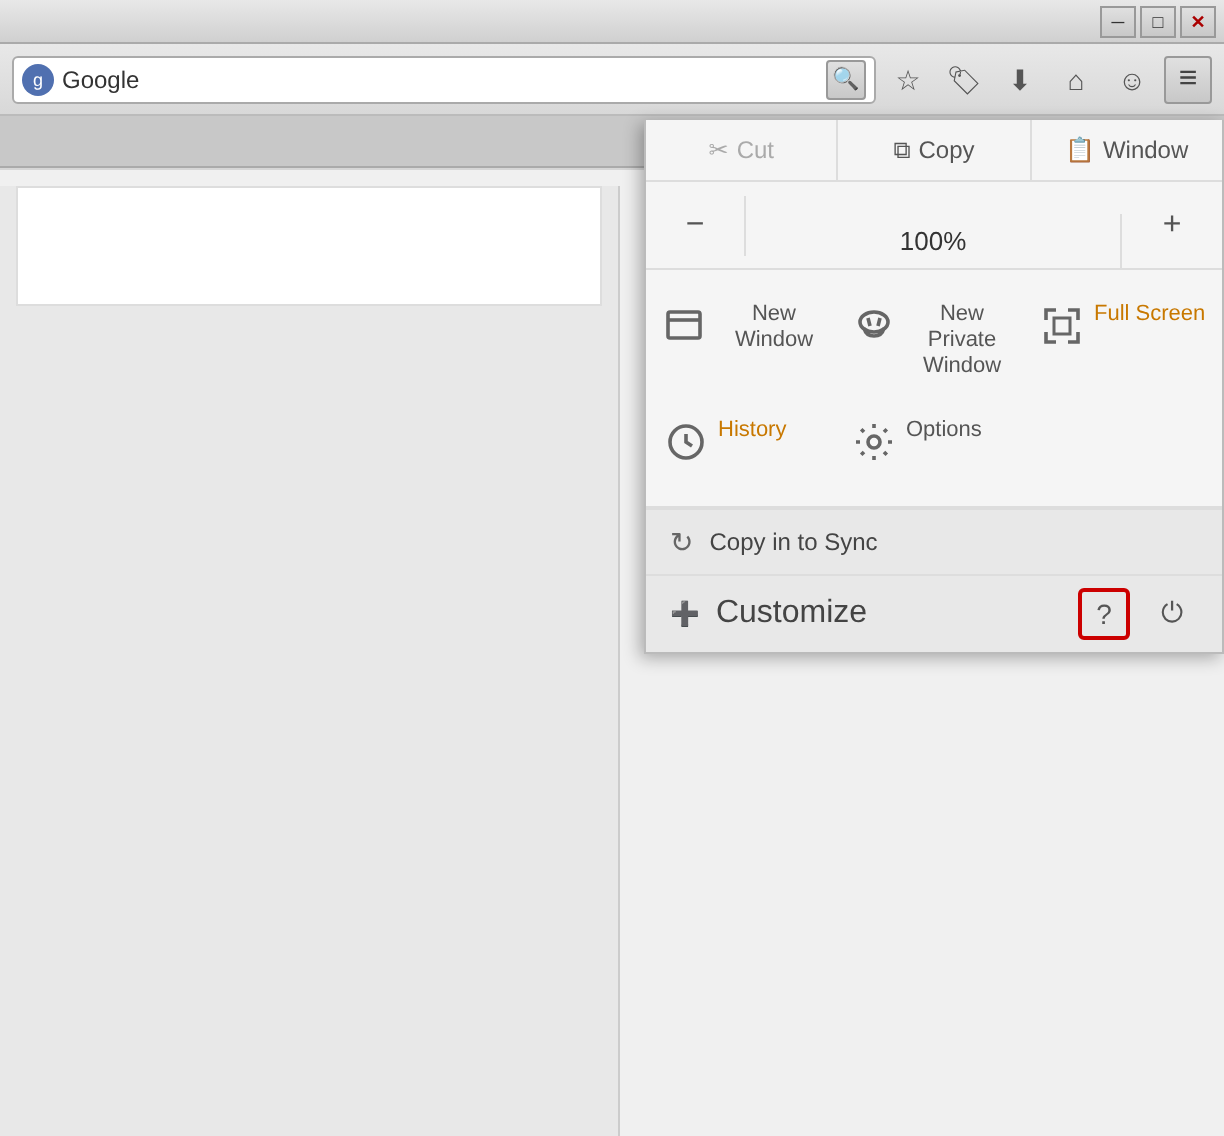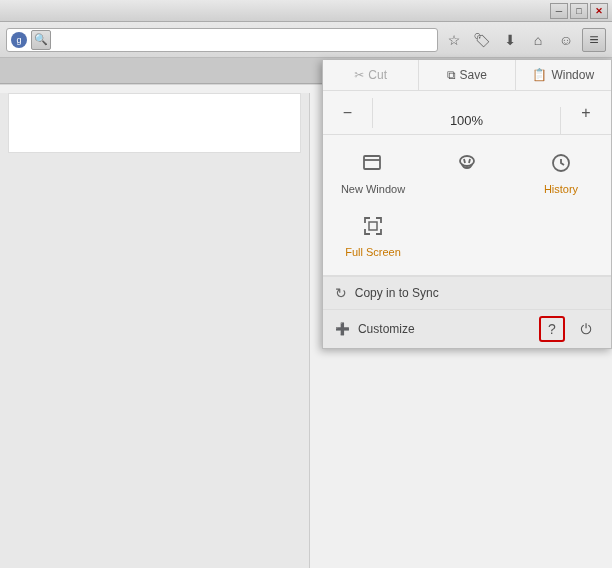--- a/index.html
+++ b/index.html
@@ -243,22 +243,22 @@
     .menu-grid {
       display: grid;
       grid-template-columns: repeat(3, 1fr);
       padding: 8px 4px;
       gap: 2px;
       border-bottom: 1px solid #ddd;
     }
 
     .menu-item {
       display: flex;
-      flex-direction: column;
-      align-items: center;
+      flex-direction: row;
+      align-items: flex-start;
       padding: 8px 4px;
       cursor: pointer;
       border-radius: 3px;
       gap: 4px;
     }
 
     .menu-item-icon {
       font-size: 22px;
       color: #666;
       line-height: 1;
@@ -297,21 +297,21 @@
 
     .customize-row {
       display: flex;
       align-items: center;
       padding: 6px 12px;
       gap: 8px;
     }
 
     .customize-label {
       flex: 1;
-      font-size: 12px;
+      font-size: 16px;
       color: #444;
     }
 
     .customize-help-btn {
       width: 26px;
       height: 26px;
       border: 2px solid #cc0000;
       border-radius: 3px;
       display: flex;
       align-items: center;
@@ -339,20 +339,21 @@
 
   <div class="title-bar">
     <div class="title-bar-btn">─</div>
     <div class="title-bar-btn">□</div>
     <div class="title-bar-btn close">✕</div>
   </div>
 
   <div class="toolbar">
     <div class="address-bar-container">
       <div class="address-bar-icon">g</div>
+      <input class="address-input" value="Google" readonly="" style="">
       <div class="search-btn">🔍</div>
     </div>
     <div class="toolbar-icon-btn">☆</div>
     <div class="toolbar-icon-btn">🏷</div>
     <div class="toolbar-icon-btn">⬇</div>
     <div class="toolbar-icon-btn">⌂</div>
     <div class="toolbar-icon-btn">☺</div>
     <div class="menu-btn">≡</div>
   </div>
 
@@ -366,21 +367,21 @@
 
   <div class="dropdown-menu">
 
     <div class="edit-row">
       <div class="edit-btn disabled">
         <span>✂</span>
         <span>Cut</span>
       </div>
       <div class="edit-btn">
         <span>⧉</span>
-        <span>Save</span>
+        <span>Copy</span>
       </div>
       <div class="edit-btn">
         <span>📋</span>
         <span>Window</span>
       </div>
     </div>
 
     <div class="zoom-row">
       <div class="zoom-btn">−</div>
       <div class="zoom-value">100%</div>
@@ -395,38 +396,46 @@
             </svg></div>
           <div class="menu-item-label">New Window</div>
         </div>
         <div class="menu-item">
           <div class="menu-item-icon"><svg width="24" height="24" viewBox="0 0 24 24" fill="none" stroke="#666" stroke-width="1.8">
               <ellipse cx="12" cy="10" rx="7" ry="5"></ellipse>
               <path d="M7 13 Q8 17 12 17 Q16 17 17 13"></path>
               <line x1="9" y1="8" x2="10" y2="12"></line>
               <line x1="15" y1="8" x2="14" y2="12"></line>
             </svg></div>
-        </div>
-        <div class="menu-item">
-          <div class="menu-item-icon"><svg width="24" height="24" viewBox="0 0 24 24" fill="none" stroke="#666" stroke-width="1.8">
-              <circle cx="12" cy="12" r="8"></circle>
-              <polyline points="12,8 12,12 15,14"></polyline>
-            </svg></div>
-          <div class="menu-item-label highlighted" style="color: rgb(200, 120, 0);">History</div>
+          <div class="menu-item-label">New Private Window</div>
         </div>
         <div class="menu-item">
           <div class="menu-item-icon"><svg width="24" height="24" viewBox="0 0 24 24" fill="none" stroke="#666" stroke-width="1.8">
               <path d="M4 9 L4 4 L9 4"></path>
               <path d="M15 4 L20 4 L20 9"></path>
               <path d="M4 15 L4 20 L9 20"></path>
               <path d="M15 20 L20 20 L20 15"></path>
               <rect x="8" y="8" width="8" height="8" stroke-width="1.5"></rect>
             </svg></div>
           <div class="menu-item-label highlighted" style="color: rgb(200, 120, 0);">Full Screen</div>
         </div>
+        <div class="menu-item">
+          <div class="menu-item-icon"><svg width="24" height="24" viewBox="0 0 24 24" fill="none" stroke="#666" stroke-width="1.8">
+              <circle cx="12" cy="12" r="8"></circle>
+              <polyline points="12,8 12,12 15,14"></polyline>
+            </svg></div>
+          <div class="menu-item-label highlighted" style="color: rgb(200, 120, 0);">History</div>
+        </div>
+        <div class="menu-item">
+          <div class="menu-item-icon"><svg width="24" height="24" viewBox="0 0 24 24" fill="none" stroke="#666" stroke-width="1.8">
+              <circle cx="12" cy="12" r="3"></circle>
+              <path d="M12 3 L12 5 M12 19 L12 21 M3 12 L5 12 M19 12 L21 12 M5.6 5.6 L7 7 M17 17 L18.4 18.4 M5.6 18.4 L7 17 M17 7 L18.4 5.6"></path>
+            </svg></div>
+          <div class="menu-item-label">Options</div>
+        </div>
       </div>
 
     <div class="bottom-actions">
       <div class="bottom-action-item">
         <span class="bottom-action-icon">↻</span>
         <span>Copy in to Sync</span>
       </div>
       <div class="customize-row">
         <span class="bottom-action-icon" style="font-size:12px;">➕</span>
         <span class="customize-label">Customize</span>

